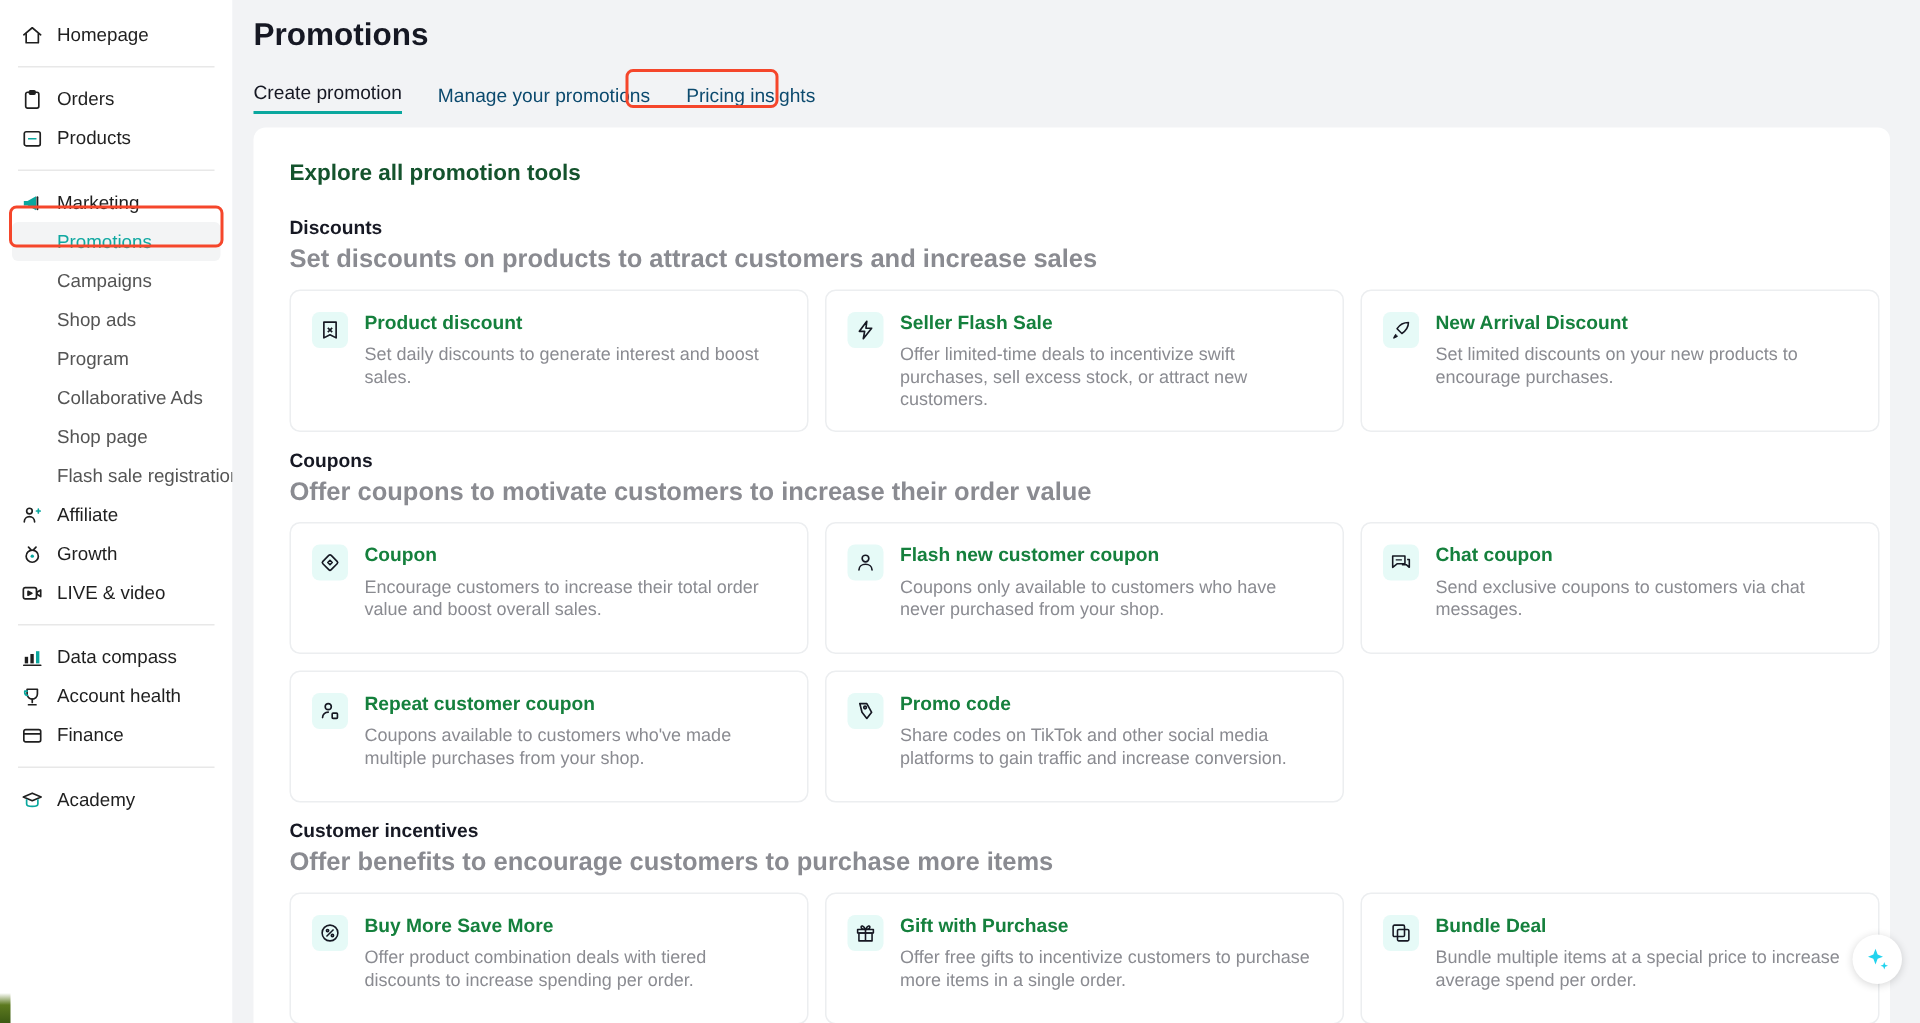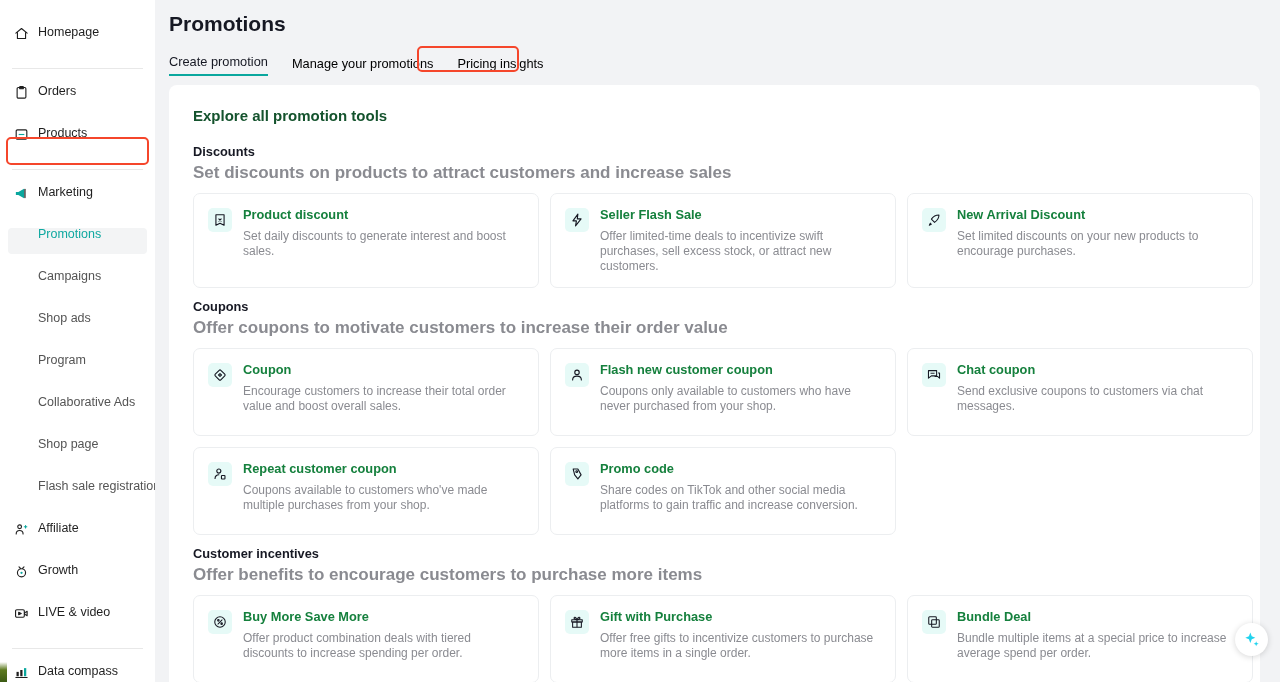--- a/index.html
+++ b/index.html
@@ -13,23 +13,23 @@
 
   
   .sidebar {
     width: 155px; min-width: 155px; height: 682px;
     background: #ffffff;
     padding-top: 10px;
     position: relative;
     overflow: hidden;
   }
   .nav-item {
-    display: flex; align-items: flex-start;
+    display: flex; align-items: center;
     height: 26px;
-    margin: 16px 8px;
+    margin: 0 8px;
     padding: 0 6px;
     border-radius: 4px;
     cursor: pointer;
     position: relative;
   }
   .nav-item .ico {
     width: 15px; height: 15px; min-width: 15px;
     margin-right: 9px;
     display: flex; align-items: center; justify-content: center;
   }
@@ -79,21 +79,21 @@
     padding-top: 12px;
   }
   .tabs {
     display: flex; align-items: flex-end;
     gap: 24px;
     margin-top: 14px;
     height: 26px;
   }
   .tab {
     font-size: 12.8px;
-    color: #000000;
+    color: #0c4a6e;
     padding-bottom: 5px;
     cursor: pointer;
     white-space: nowrap;
     position: relative;
   }
   .tab.active { color: #161823; border-bottom: 2px solid #0aa79e; }
 
   .panel {
     margin-top: 9px;
     margin-right: 20px;

